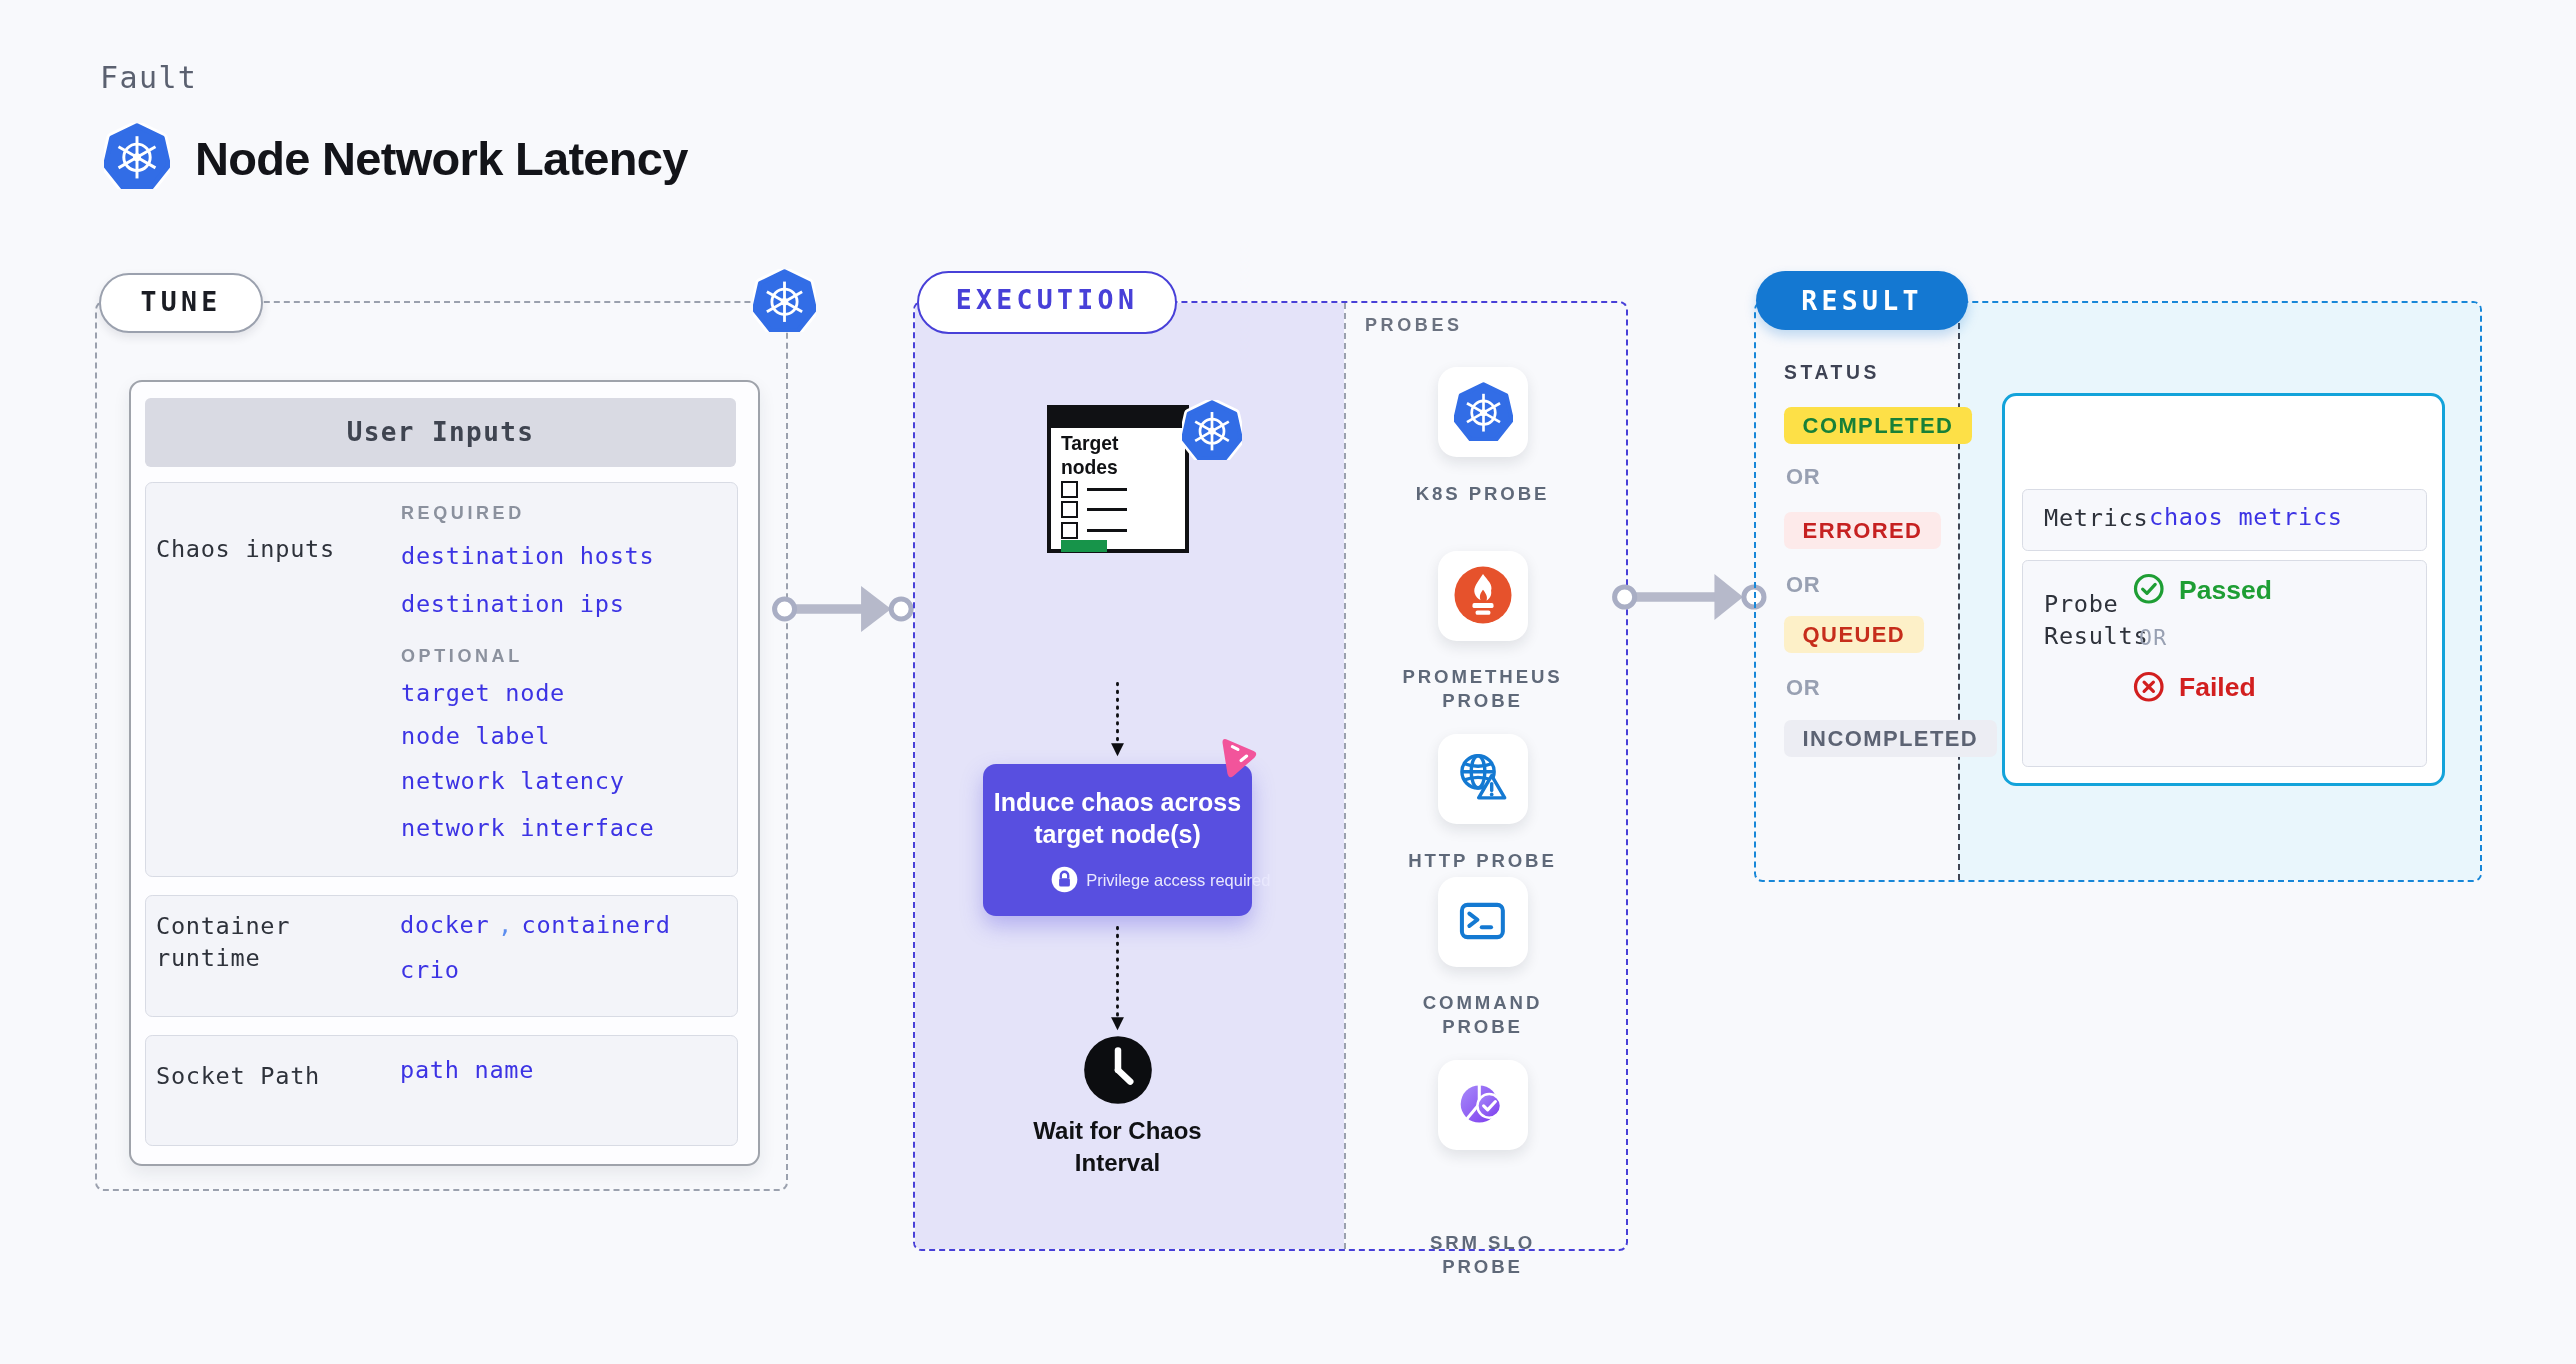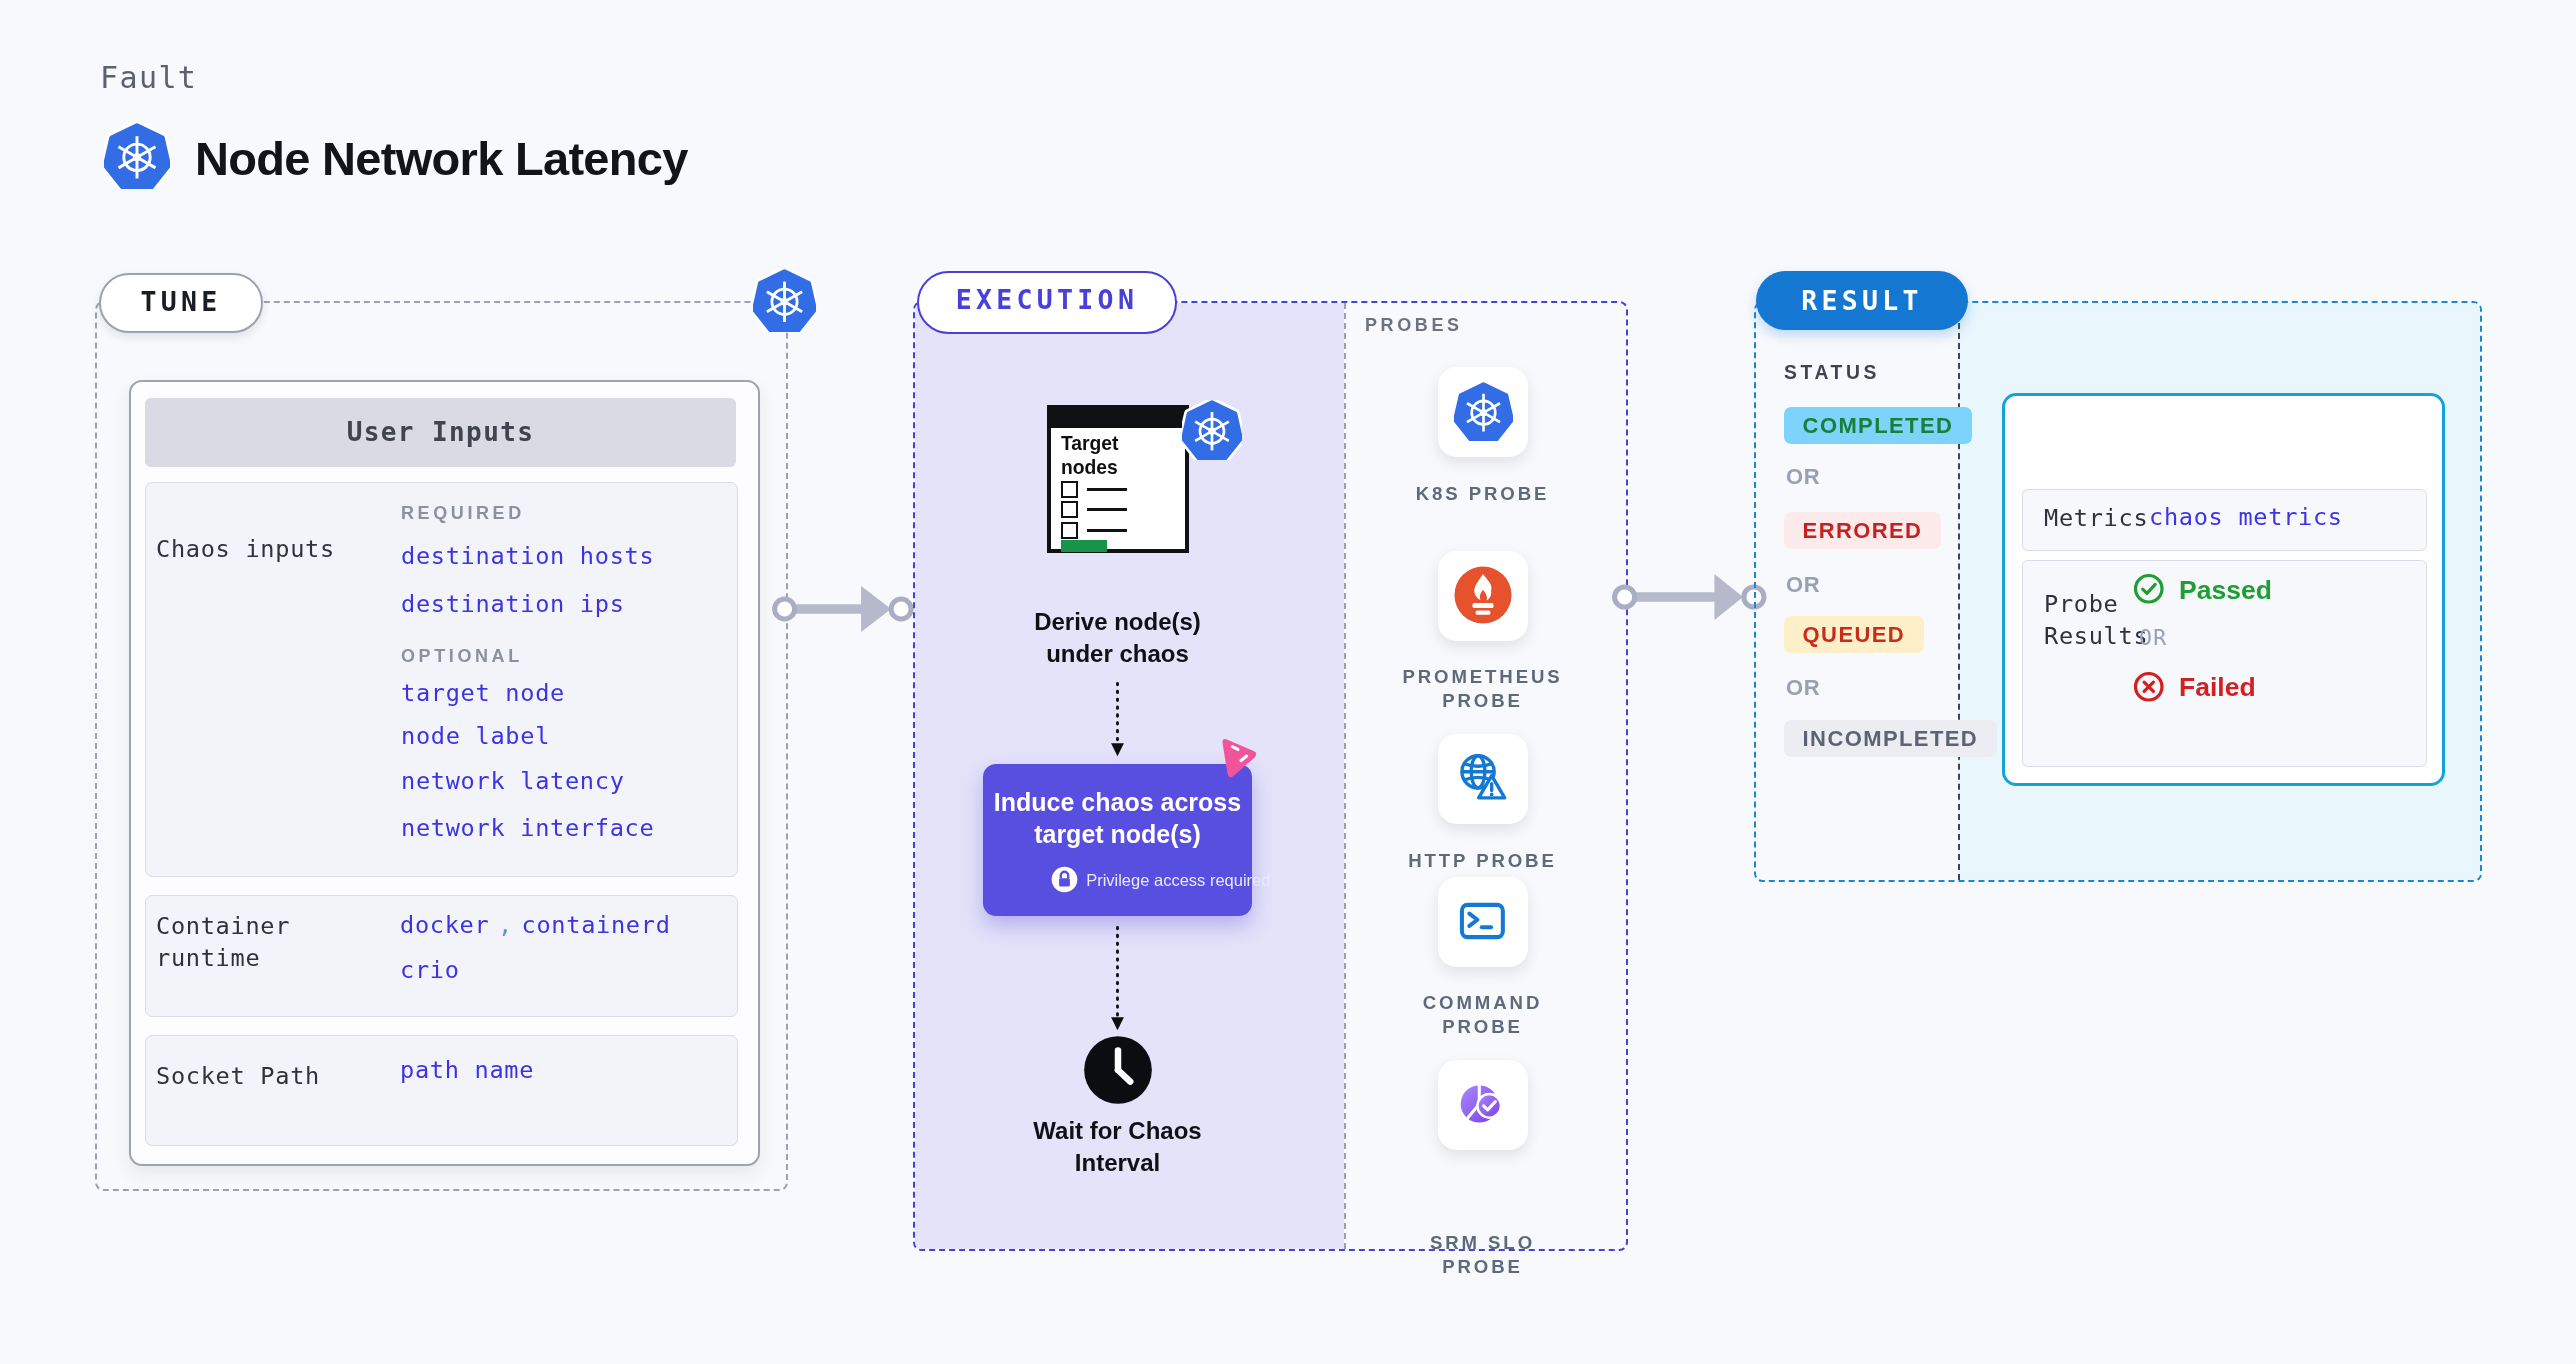--- a/index.html
+++ b/index.html
@@ -55,21 +55,21 @@
   .privilege-label{font-size:16.5px;color:#e9e8fd;}
 
   
   .probes-heading{left:1365px;top:315px;font-size:18px;font-weight:bold;color:#6b7280;letter-spacing:3.6px;}
   .probe-card{left:1438px;width:90px;height:90px;background:#fff;border-radius:18.6px;box-shadow:0 5.7px 14.3px rgba(23,25,35,.10);display:flex;align-items:center;justify-content:center;}
   .probe-label{left:1375px;width:215px;text-align:center;font-size:18.6px;line-height:23.6px;font-weight:bold;color:#5f6979;letter-spacing:2.9px;}
 
   
   .status-heading{left:1784px;top:362px;font-size:19.3px;font-weight:bold;color:#3e4354;letter-spacing:3.6px;}
   .status-badge{left:1784px;height:37px;line-height:37px;border-radius:7.2px;padding:0 18.6px;font-size:22px;font-weight:bold;letter-spacing:1.4px;display:inline-block;}
-  .st-completed{background:#7dd3fc;color:#188038;}
+  .st-completed{background:#fde047;color:#188038;}
   .st-errored{background:#fdeaea;color:#c62121;}
   .st-queued{background:#fdf0c8;color:#c62d1b;}
   .st-incompleted{background:#ecedf3;color:#5c6373;}
   .or-status{left:1786px;font-size:22px;font-weight:bold;color:#98a0b2;letter-spacing:0.7px;}
 
   .output-card{left:2002px;top:393px;width:443px;height:393px;background:#fff;border:3.6px solid #13a3da;border-radius:14.3px;box-sizing:border-box;}
   .output-header{left:2022px;top:413px;width:403px;height:63px;background:#d8d9e2;border-radius:5.7px;text-align:center;line-height:63px;font-size:26px;font-weight:bold;color:#555b69;letter-spacing:1.4px;}
   .output-row{background:#f7f8fc;border:1.4px solid #d9dce5;border-radius:5.7px;}
   .row-metrics{left:2022px;top:489px;width:403px;height:60px;}
   .row-proberes{left:2022px;top:560px;width:403px;height:205px;}
@@ -194,24 +194,20 @@
           <line x1="50" y1="52" x2="78" y2="36"></line>
         <line x1="50" y1="52" x2="78" y2="68"></line>
           <line x1="50" y1="52" x2="50" y2="84"></line>
         <line x1="50" y1="52" x2="22" y2="68"></line>
           <line x1="50" y1="52" x2="22" y2="36"></line>
       </g>
       <circle cx="50" cy="52" r="6" fill="#fff"></circle>
     </svg>
   </span>
 
-  <div class="abs sans step-label" style="left:1003px;top:606px;">
-    <span style="display:block;">Derive node(s)</span>
-    <span style="display:block;">under chaos</span>
-  </div>
 
   <span class="abs" style="left:1106px;top:682px;width:23px;height:77px;">
     <svg viewBox="0 0 32 108" width="23" height="77">
       <line x1="16" y1="2" x2="16" y2="86" stroke="#0d0e12" stroke-width="4" stroke-dasharray="2 9" stroke-linecap="round"></line>
       <polygon points="7,86 25,86 16,104" fill="#0d0e12"></polygon>
     </svg>
   </span>
 
   <div class="abs induce-box">
     <div class="abs sans induce-text">

